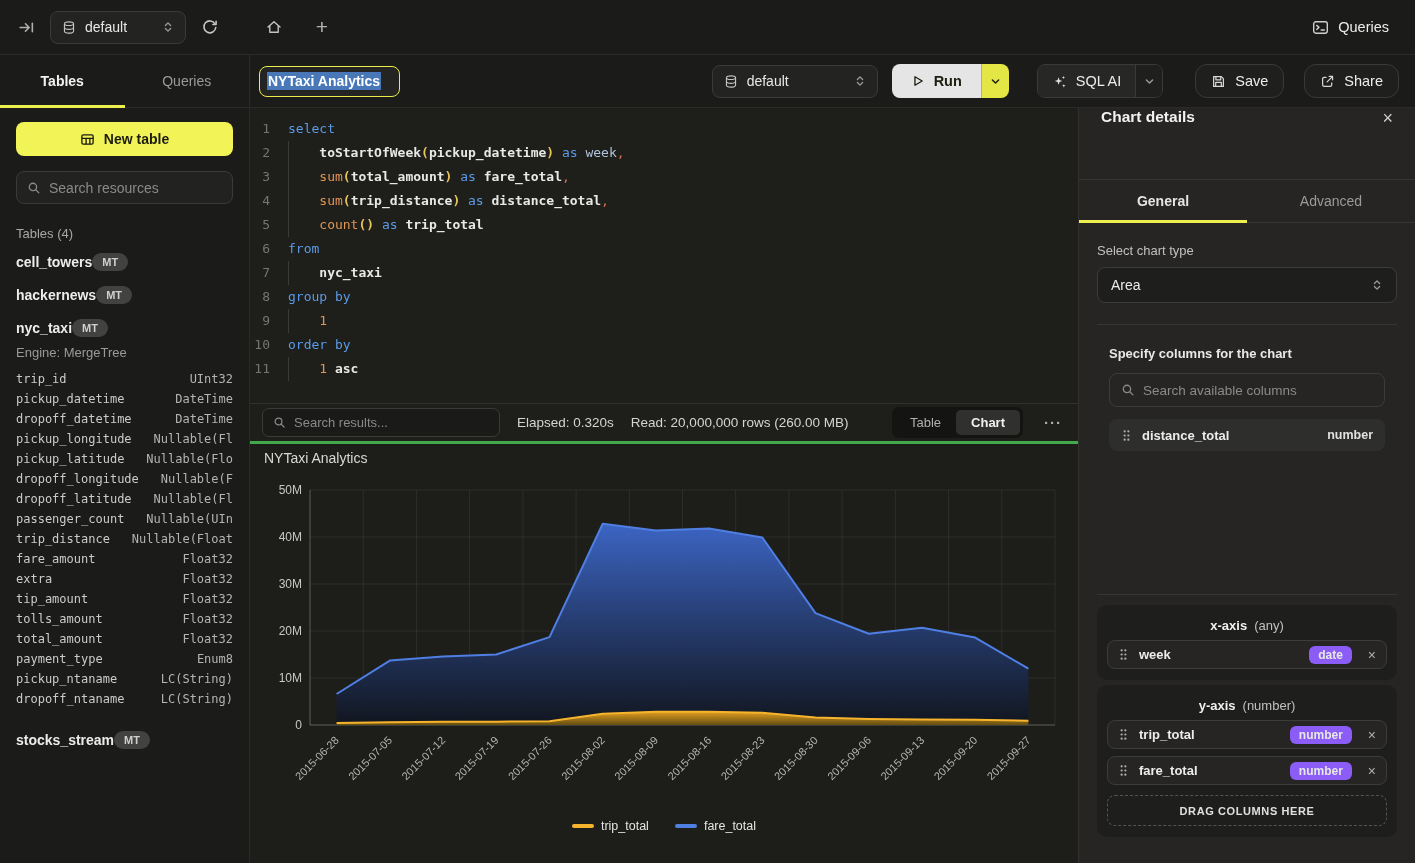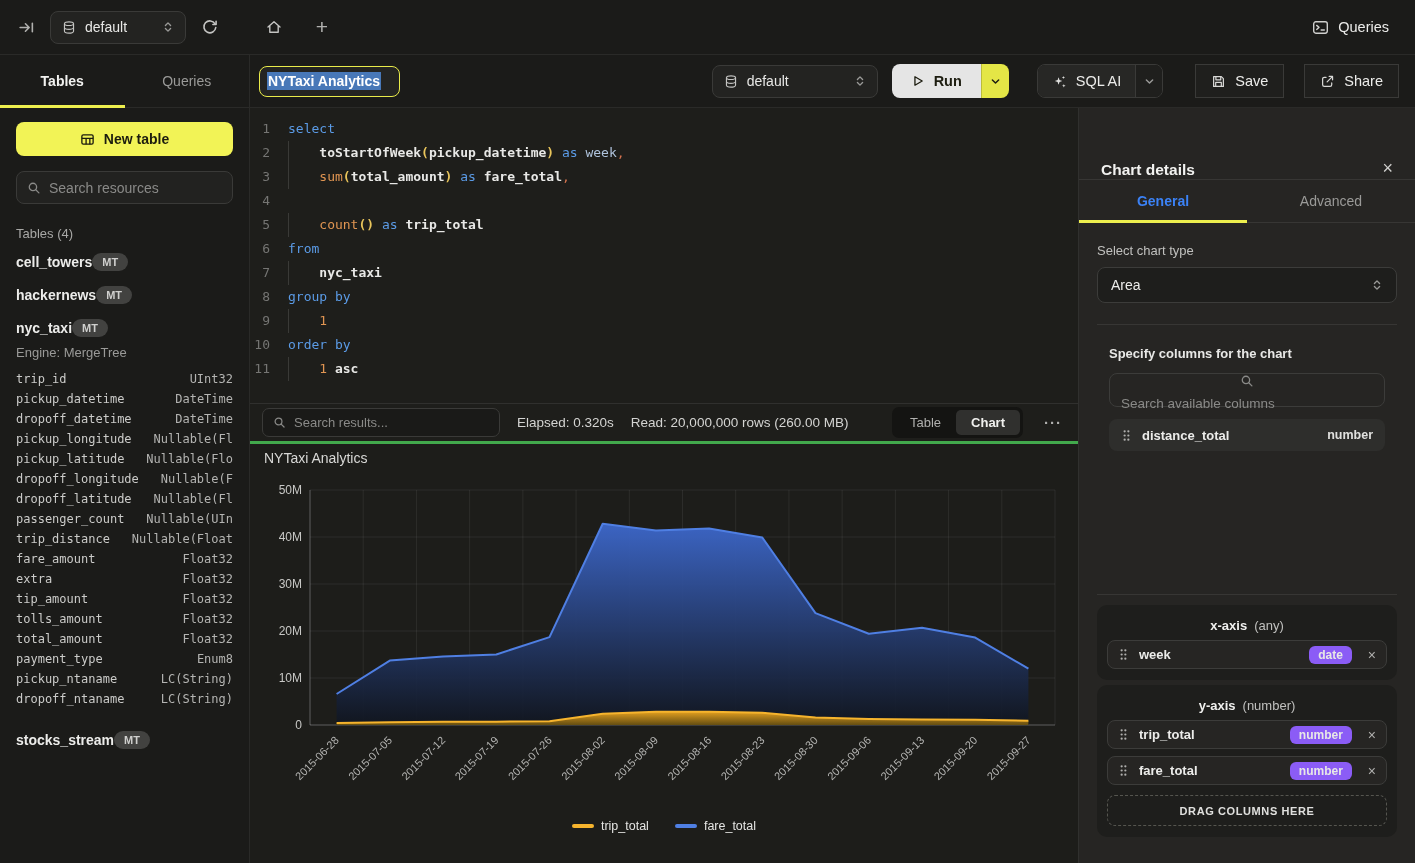--- a/index.html
+++ b/index.html
@@ -69,21 +69,21 @@
   .run-main { background:#e5e5e5; display:flex; align-items:center; gap:9px; padding:0 19px;
     color:#1d1d10; font-size:14.5px; font-weight:bold; }
   .run-chev { width:28px; background:#E4E646; display:flex; align-items:center; justify-content:center;
     border-left:1px solid rgba(0,0,0,.18); color:#1d1d10; }
   .split-btn { display:flex; height:34px; border:1px solid #3a3a38; border-radius:8px;
     overflow:hidden; margin-left:28px; cursor:pointer; }
   .split-main { background:#272725; display:flex; align-items:center; gap:9px; padding:0 14px;
     font-size:14.5px; color:#ececea; }
   .split-chev { width:27px; background:#1f1f1d; border-left:1px solid #3a3a38;
     display:flex; align-items:center; justify-content:center; color:#9a9a98; }
-  .ghost-btn { height:34px; border:1px solid #3a3a38; border-radius:0; background:#1f1f1d;
+  .ghost-btn { height:34px; border:1px solid #3a3a38; border-radius:12px; background:#1f1f1d;
     display:flex; align-items:center; gap:9px; padding:0 15px; font-size:14.5px; color:#ececea; cursor:pointer; }
   .ghost-btn.save { margin-left:32px; }
   .ghost-btn.share { margin-left:20px; }
 
   
   .main { position:absolute; left:250px; top:108px; width:828px; height:755px;
     display:flex; flex-direction:column; background:#1e1e1b; }
   .editor { height:295px; flex:none; padding-top:9px; font-family:"DejaVu Sans Mono",monospace;
     font-size:13px; line-height:24px; cursor:text; }
   .cl { display:flex; }
@@ -115,38 +115,38 @@
   .leg-swatch { width:22px; height:4px; border-radius:2px; }
   .leg-label { font-size:12.5px; color:#e4e4e2; }
   .grid { stroke:rgba(255,255,255,0.07); stroke-width:1; }
   .axis { stroke:rgba(255,255,255,0.24); stroke-width:1; }
   .ytick { fill:#c8c8c6; font-size:12px; text-anchor:end; font-family:"Liberation Sans",sans-serif; }
   .xtick { fill:#b4b4b2; font-size:11px; text-anchor:end; font-family:"Liberation Sans",sans-serif; }
 
   
   .panel { position:absolute; left:1078px; top:108px; width:337px; height:755px; background:#262523;
     border-left:1px solid #30302e; display:flex; flex-direction:column; }
-  .pn-header { height:72px; flex:none; display:flex; align-items:flex-end; justify-content:space-between;
+  .pn-header { height:72px; flex:none; display:flex; align-items:flex-start; justify-content:space-between;
     padding:0 22px; border-bottom:1px solid rgba(255,255,255,0.08); }
   .pn-header .t { font-size:15.5px; font-weight:bold; color:#f2f2f0; }
   .pn-close { color:#d0d0ce; font-size:18px; cursor:pointer; }
   .pn-tabs { height:43px; flex:none; display:flex; border-bottom:1px solid rgba(255,255,255,0.08); }
   .pn-tab { flex:1; display:flex; align-items:center; justify-content:center; font-size:14px;
     color:#9a9a98; position:relative; cursor:pointer; }
-  .pn-tab.active { color:#3b82f6; font-weight:bold; }
+  .pn-tab.active { color:#e5e5e5; font-weight:bold; }
   .pn-tab.active::after { content:""; position:absolute; left:0; right:0; bottom:-1px; height:3px; background:#EDEF4E; }
   .pn-body { flex:1; padding:20px 18px 26px; display:flex; flex-direction:column; overflow:hidden;justify-content:center; }
   .pn-label { font-size:13px; color:#c0c0be; margin-bottom:9px; }
   .pn-select { height:36px; background:#1e1e1c; border:1px solid #3c3c3a; border-radius:8px;
     display:flex; align-items:center; justify-content:space-between; padding:0 13px; cursor:pointer; }
   .pn-select .val { font-size:14px; color:#ececea; }
   .pn-div { height:1px; background:rgba(255,255,255,0.08); margin:21px 0; }
   .pn-label2 { font-size:13px; font-weight:bold; color:#e8e8e6; margin:0 0 12px 12px; }
   .pn-search { margin:0 12px; height:34px; border:1px solid #3c3c3a; border-radius:8px;
-    display:flex; align-items:center; gap:8px; padding:0 11px;flex-direction:column; }
+    display:flex; align-items:center; gap:8px; padding:0 11px; }
   .pn-search input { font-size:13.5px; }
   .avail-item { margin:12px 12px 0; height:32px; background:#2e2e2c; border-radius:8px;
     display:flex; align-items:center; gap:10px; padding:0 12px; cursor:grab; }
   .avail-item .nm { font-size:13px; font-weight:bold; color:#ececea; }
   .avail-item .tp { margin-left:auto; font-size:12.5px; font-weight:bold; color:#e0e0de; }
   .pn-flex { flex:1; }
   .axis-card { background:#1e1e1c; border-radius:10px; padding:9px 10px 11px; flex:none; }
   .axis-card + .axis-card { margin-top:5px; }
   .axis-head { text-align:center; font-size:13px; padding:4px 0 7px; color:#f0f0ee; }
   .axis-head b { font-weight:bold; }
@@ -413,20 +413,21 @@
       <div class="cl">
         <span class="ln">2</span>
         <span class="code ind"><span>    </span><span class="fn">toStartOfWeek</span><span class="par">(</span><span class="id">pickup_datetime</span><span class="par">)</span><span> </span><span class="kw">as</span><span> </span><span class="al">week</span><span class="pc">,</span></span>
       </div>
       <div class="cl">
         <span class="ln">3</span>
         <span class="code ind"><span>    </span><span class="fno">sum</span><span class="par">(</span><span class="id">total_amount</span><span class="par">)</span><span> </span><span class="kw">as</span><span> </span><span class="id">fare_total</span><span class="pc">,</span></span>
       </div>
       <div class="cl">
         <span class="ln">4</span>
+        <span class="code ind"><span>    </span><span class="fno">sum</span><span class="par">(</span><span class="id">trip_distance</span><span class="par">)</span><span> </span><span class="kw">as</span><span> </span><span class="id">distance_total</span><span class="pc">,</span></span>
       </div>
       <div class="cl">
         <span class="ln">5</span>
         <span class="code ind"><span>    </span><span class="fno">count</span><span class="par">()</span><span> </span><span class="kw">as</span><span> </span><span class="id">trip_total</span></span>
       </div>
       <div class="cl">
         <span class="ln">6</span>
         <span class="code"><span class="kw">from</span></span>
       </div>
       <div class="cl">

